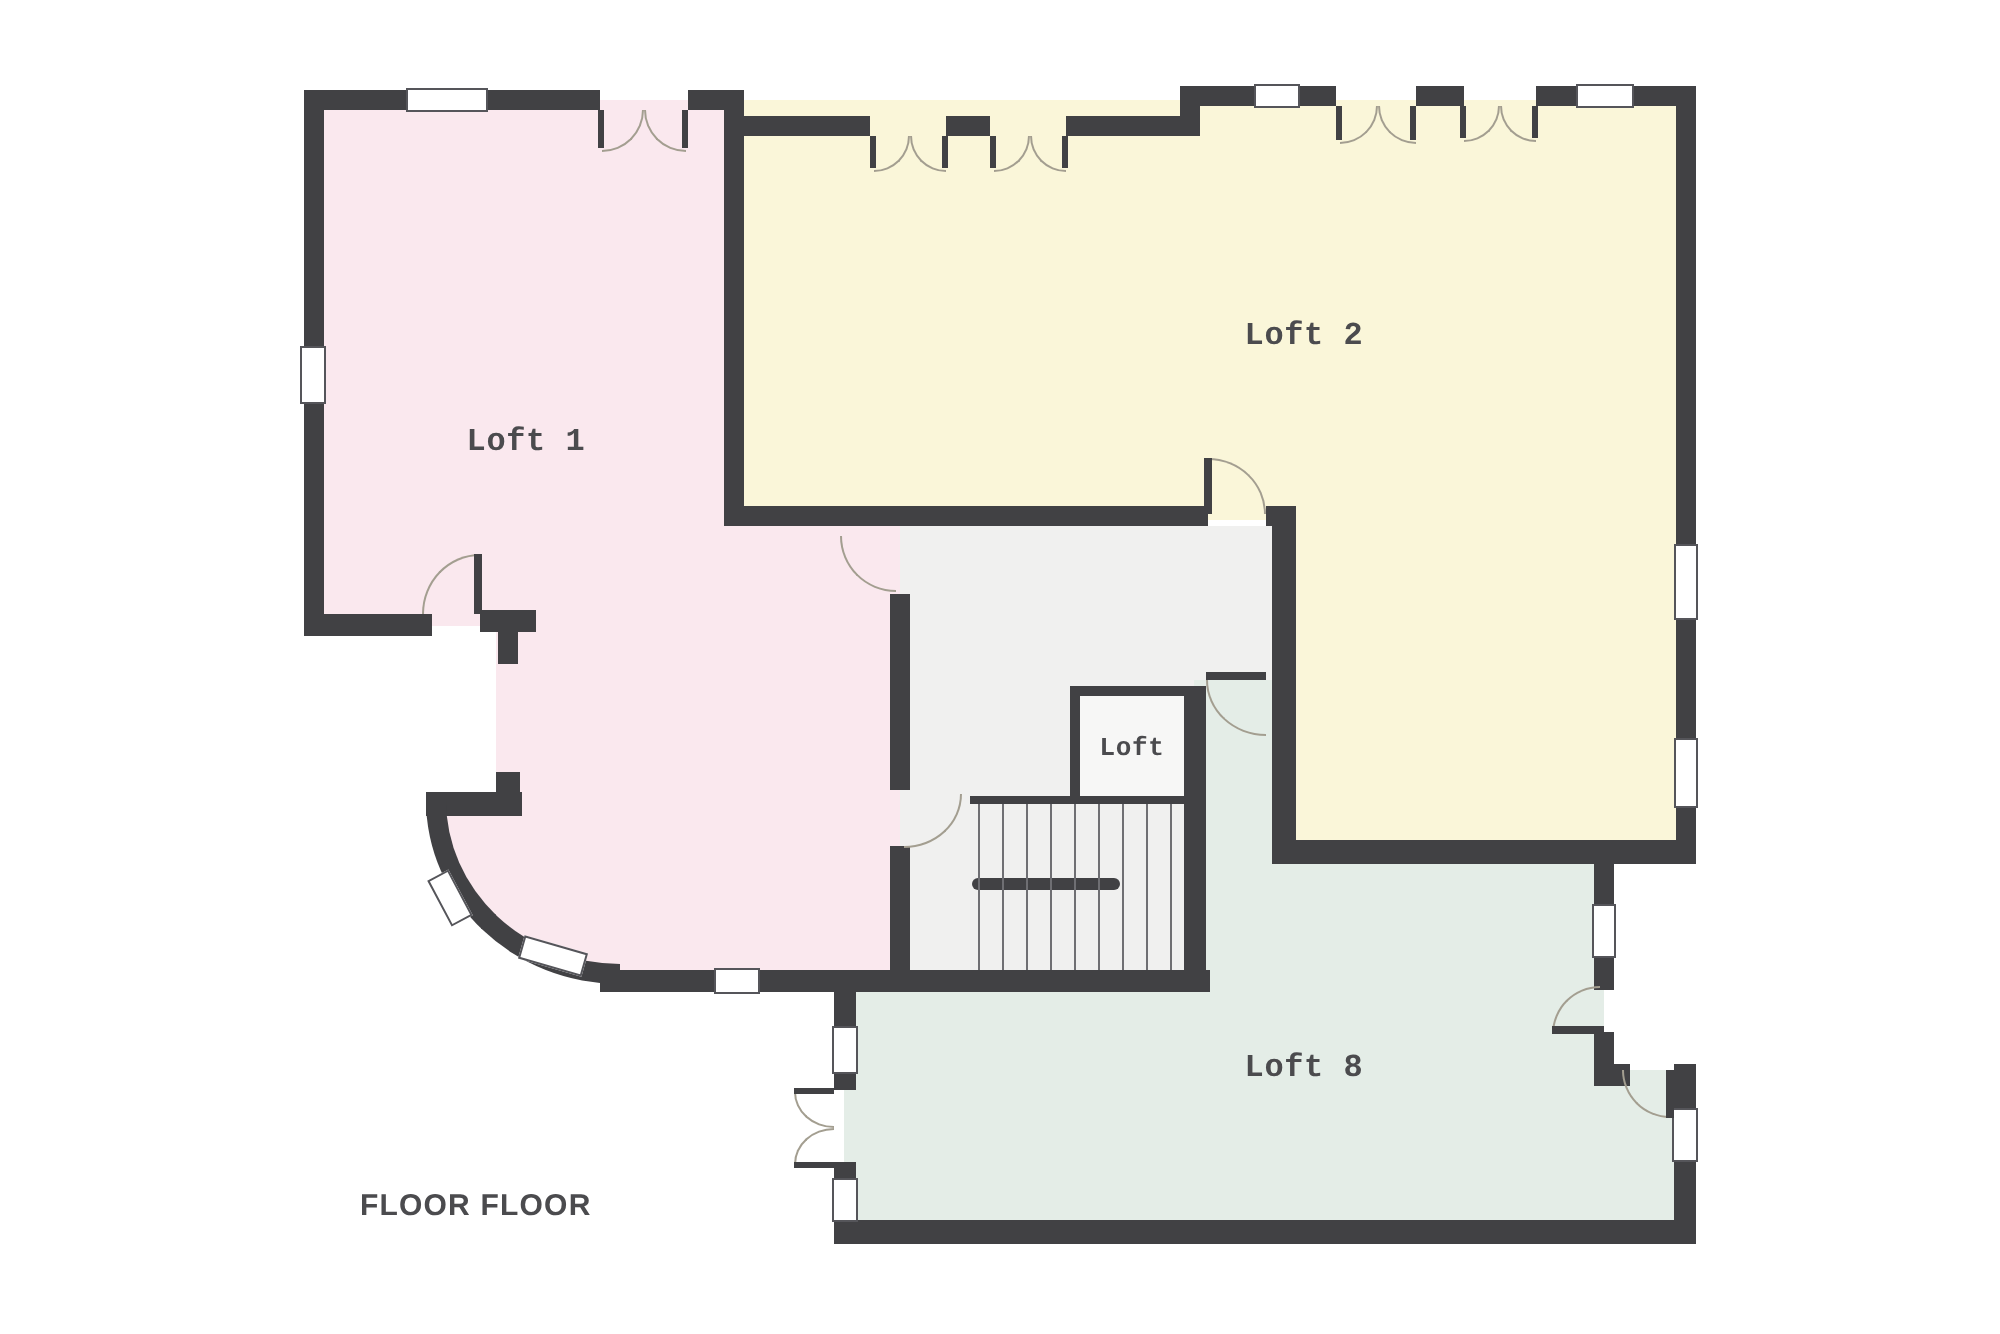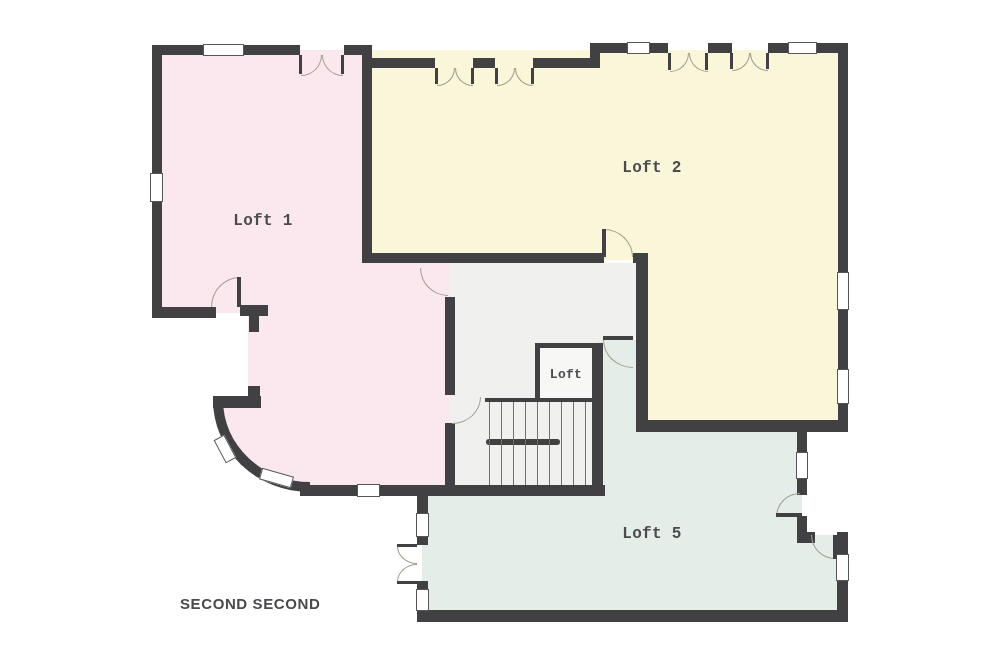--- a/index.html
+++ b/index.html
@@ -151,17 +151,17 @@
   <i class="arc bl" style="left:811px;top:535px;width:24px;height:24px;"></i>
   <i class="leaf" style="left:833px;top:535px;width:4px;height:24px;"></i>
 
   <i class="arc bl" style="left:397px;top:546px;width:20px;height:18px;"></i>
   <i class="arc tl" style="left:397px;top:564px;width:20px;height:18px;"></i>
   <i class="leaf" style="left:397px;top:544px;width:20px;height:3px;"></i>
   <i class="leaf" style="left:397px;top:581px;width:20px;height:3px;"></i>
 
   <span class="room-label" style="left:263px;top:189px;margin-top:32px;">Loft 1</span>
   <span class="room-label" style="left:652px;top:168px;">Loft 2</span>
-  <span class="room-label" style="left:652px;top:534px;">Loft 5</span>
+  <span class="room-label" style="left:652px;top:534px;">Loft 8</span>
   <span class="room-label lift-label" style="left:566px;top:374px;">Loft</span>
-  <span class="floor-title">SECOND SECOND</span>
+  <span class="floor-title">FLOOR FLOOR</span>
 
 </div>
 
 </body></html>

